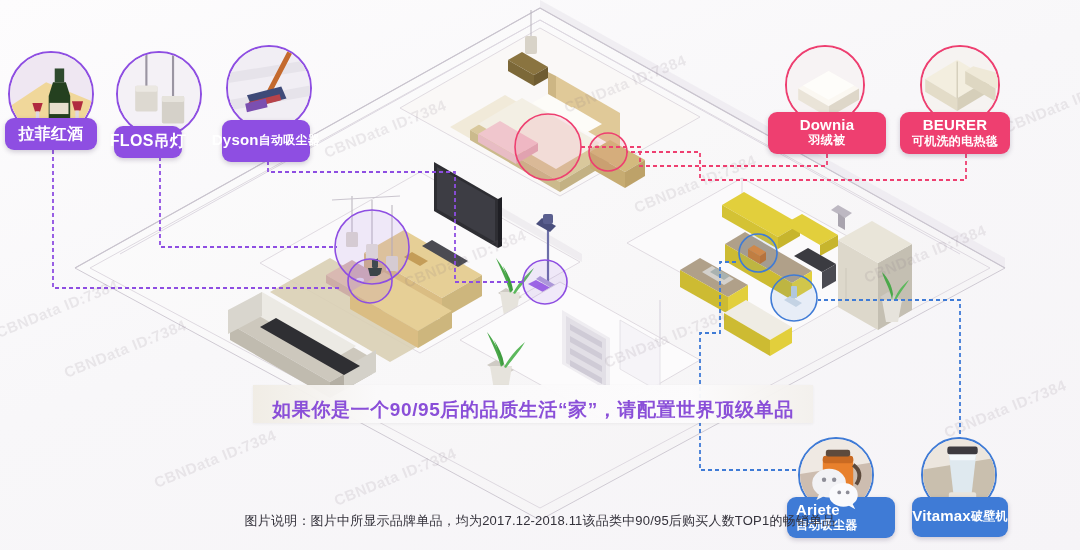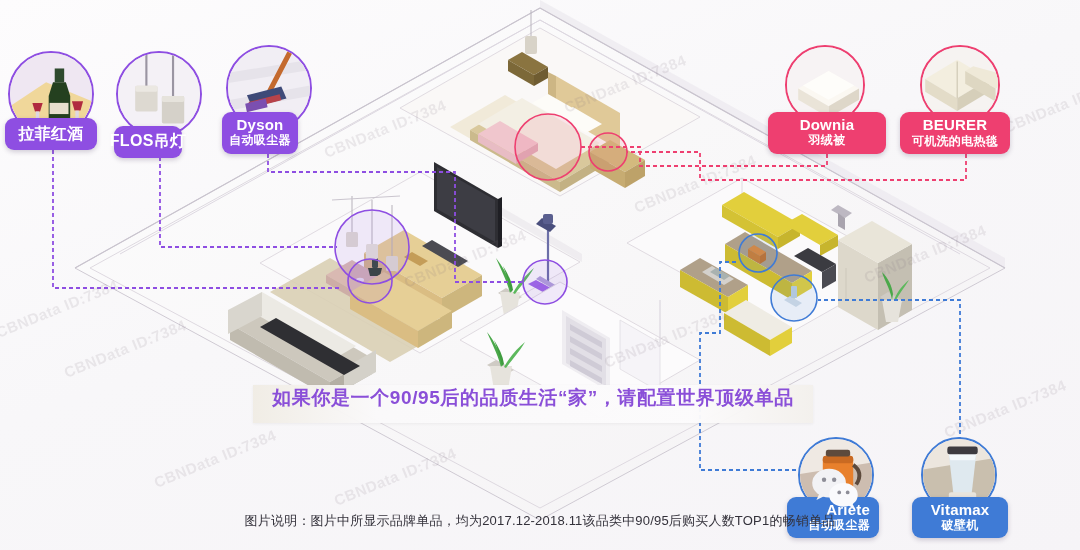--- a/index.html
+++ b/index.html
@@ -63,21 +63,21 @@
   .thumb.ring-pink   { border: 2.5px solid #ee3f70; }
   .thumb.ring-blue   { border: 2.5px solid #3f7bd6; }
   .thumb svg { display:block; }
 
   
   #banner {
     position:absolute;
     left: 253px; top: 385px;
     width: 560px; height: 38px;
     background: linear-gradient(90deg,rgba(240,236,228,.95) 0%,rgba(250,249,250,.97) 22%,rgba(252,251,252,.97) 78%,rgba(243,240,236,.95) 100%);
-    display:flex; align-items:flex-start; justify-content:center;
+    display:flex; align-items:flex-end; justify-content:center;
     box-shadow: 0 1px 3px rgba(0,0,0,.05);
   }
   #banner .txt {
     font-size: 19px;
     font-weight: 700;
     color: #8a4fd8;
     letter-spacing: .6px;
     white-space: nowrap;
   }
 
@@ -382,21 +382,21 @@
       </div>
       <div class="thumb ring-purple" style="left: 226px; top: 45px; width: 86px; height: 86px;"><span><svg width="86" height="86" viewBox="0 0 100 100">
             <rect width="100" height="100" fill="#f1eef4"></rect>
         <polygon points="0,30 100,14 100,26 0,42" fill="#e6e3ea"></polygon>
         <polygon points="0,62 100,44 100,56 0,74" fill="#e6e3ea"></polygon>
         <line x1="72" y1="6" x2="46" y2="56" stroke="#c46a2e" stroke-width="6" stroke-linecap="round"></line>
         <polygon points="22,56 62,46 68,60 28,70" fill="#3e4a78"></polygon>
         <polygon points="24,64 60,55 62,62 26,71" fill="#b8434a"></polygon>
         <polygon points="20,66 44,60 46,70 22,76" fill="#7b4fb0"></polygon>
       </svg></span></div>
-      <div class="bubble b-purple" style="left: 222px; top: 112px; width: 76px; min-height: 42px; display: flex; flex-direction: column; align-items: center; justify-content: center;">
+      <div class="bubble b-purple" style="left: 222px; top: 120px; width: 88px; min-height: 42px; display: flex; flex-direction: row; align-items: center; justify-content: center;">
         <span class="brand">Dyson</span>
         <span class="cn">自动吸尘器</span>
       </div>
       <div class="thumb ring-pink" style="left: 785px; top: 45px; width: 80px; height: 80px;"><span><svg width="80" height="80" viewBox="0 0 100 100">
             <rect width="100" height="100" fill="#f7f3f4"></rect>
         <polygon points="14,52 52,30 90,52 52,74" fill="#fbf8f2"></polygon>
         <polygon points="14,52 52,74 52,88 14,66" fill="#eae4d8"></polygon>
         <polygon points="90,52 52,74 52,88 90,66" fill="#ded7c9"></polygon>
         <polygon points="20,48 52,30 84,48 52,66" fill="#fefdfa"></polygon>
       </svg></span></div>
@@ -419,33 +419,33 @@
       </div>
       <div class="thumb ring-blue" style="left: 798px; top: 437px; width: 76px; height: 76px;"><span><svg width="76" height="76" viewBox="0 0 100 100">
             <rect width="100" height="100" fill="#efe9e3"></rect>
         <polygon points="0,46 100,30 100,100 0,100" fill="#cdbdb0"></polygon>
         <rect x="30" y="22" width="40" height="54" rx="5" fill="#e8802c"></rect>
         <rect x="30" y="22" width="40" height="10" rx="4" fill="#c96a22"></rect>
         <rect x="34" y="14" width="32" height="9" rx="3" fill="#5d4a3c"></rect>
         <path d="M70,34 q14,10 4,26" stroke="#5d4a3c" stroke-width="5" fill="none"></path>
         <rect x="26" y="74" width="48" height="9" rx="3" fill="#7a6452"></rect>
       </svg></span></div>
-      <div class="bubble b-blue" style="left: 787px; top: 497px; width: 92px; min-height: 40px; display: flex; flex-direction: column; align-items: flex-end; justify-content: center;">
+      <div class="bubble b-blue" style="left: 787px; top: 497px; width: 108px; min-height: 40px; display: flex; flex-direction: column; align-items: flex-start; justify-content: center;">
         <span class="brand">Ariete</span>
         <span class="cn">自动吸尘器</span>
       </div>
       <div class="thumb ring-blue" style="left: 921px; top: 437px; width: 76px; height: 76px;"><span><svg width="76" height="76" viewBox="0 0 100 100">
             <rect width="100" height="100" fill="#ece6de"></rect>
         <polygon points="0,40 100,24 100,100 0,100" fill="#c9bfae"></polygon>
         <polygon points="34,20 70,20 64,72 40,72" fill="#dfe9ef"></polygon>
         <polygon points="34,20 70,20 68,28 36,28" fill="#f3f8fb"></polygon>
         <rect x="32" y="10" width="40" height="10" rx="3" fill="#3d3b40"></rect>
         <rect x="34" y="70" width="36" height="12" rx="3" fill="#e9e5dd"></rect>
       </svg></span></div>
-      <div class="bubble b-blue" style="left: 912px; top: 497px; width: 96px; min-height: 40px; display: flex; flex-direction: column; align-items: center; justify-content: center;">
+      <div class="bubble b-blue" style="left: 912px; top: 497px; width: 96px; min-height: 40px; display: flex; flex-direction: row; align-items: center; justify-content: center;">
         <span class="brand">Vitamax</span>
         <span class="cn">破壁机</span>
       </div>
     </div>
 
   <div id="banner">
     <span class="txt">如果你是一个90/95后的品质生活“家”，请配置世界顶级单品</span>
   </div>
 
   <div id="caption">图片说明：图片中所显示品牌单品，均为2017.12-2018.11该品类中90/95后购买人数TOP1的畅销单品</div>

